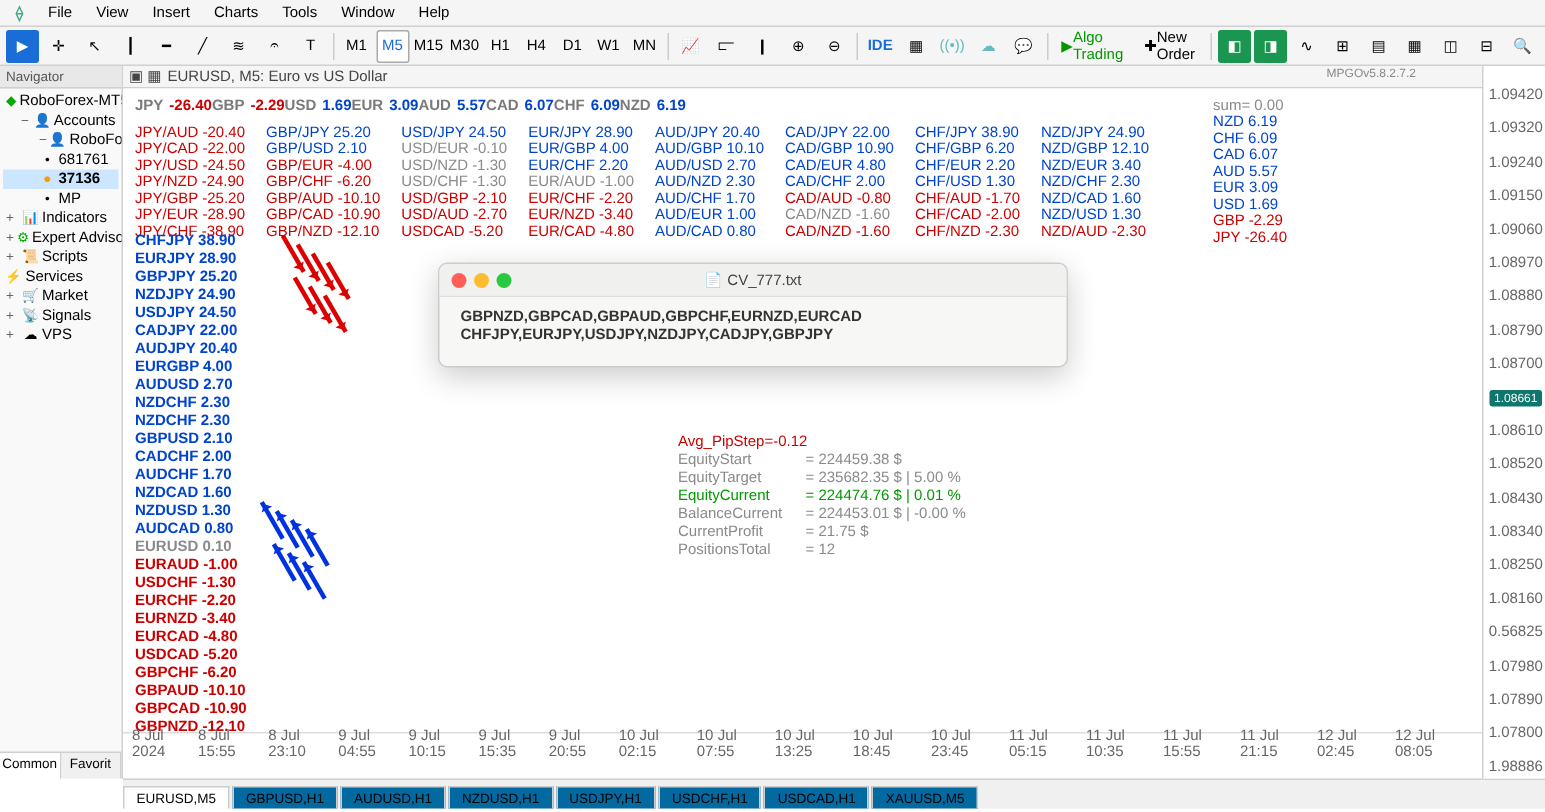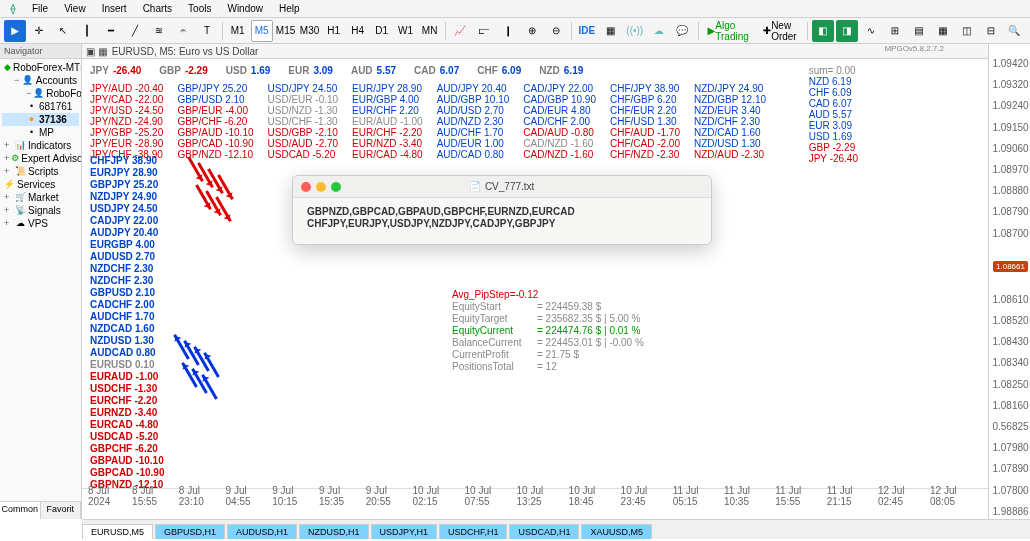--- a/index.html
+++ b/index.html
@@ -20,21 +20,21 @@
 .nav-ind1 { padding-left: 12px; }
 .nav-ind2 { padding-left: 24px; }
 .nav-tabs { display: flex; border-top: 1px solid #d0d0d0; height: 18px; }
 .nav-tab { flex: 1; text-align: center; padding: 2px 0; font-size: 9px; border-right: 1px solid #d0d0d0; cursor: pointer; background: #f0f0f0; }
 .nav-tab.active { background: #fff; }
 .chart-area { flex: 1; position: relative; display: flex; }
 .chart-main { flex: 1; position: relative; }
 .chart-header { height: 15px; background: #f5f5f5; border-bottom: 1px solid #d0d0d0; display: flex; align-items: center; padding-left: 4px; font-size: 9px; color: #444; }
 .chart-header .ico { display: inline-flex; margin-right: 4px; gap: 2px; }
 .chart-content { position: relative; height: 443px; background: #fff; }
-.currency-row { position: absolute; top: 6px; left: 8px; display: flex; gap: 18px; font-size: 12px; font-weight: bold; justify-content: space-between; }
+.currency-row { position: absolute; top: 6px; left: 8px; display: flex; font-size: 12px; font-weight: bold; justify-content: space-between; }
 .currency-row .cb { display: flex; align-items: baseline; gap: 4px; }
 .currency-row .sym { color: #7a7a7a; }
 .pairs-grid { position: absolute; top: 24px; left: 8px; display: flex; gap: 14px; font-size: 9px; line-height: 11px; }
 .pairs-col { display: flex; flex-direction: column; }
 .pair-line { white-space: nowrap; font-family: Arial; }
 .sum-box { position: absolute; top: 6px; right: 130px; font-size: 9px; line-height: 11px; text-align: left; }
 .left-list { position: absolute; top: 96px; left: 8px; font-size: 9px; line-height: 12px; font-family: Arial; font-weight: bold; }
 .arrows-red { position: absolute; top: 98px; left: 105px; }
 .arrows-blue { position: absolute; top: 300px; left: 105px; }
 .arrow { position: absolute; width: 3px; height: 28px; transform-origin: top center; }
@@ -46,24 +46,24 @@
 .popup-window { position: absolute; top: 116px; left: 210px; width: 420px; background: #f7f7f5; border: 1px solid #ccc; border-radius: 6px; box-shadow: 0 6px 20px rgba(0,0,0,.2); z-index: 10; }
 .popup-titlebar { height: 22px; display: flex; align-items: center; padding: 0 8px; background: #f0f0ee; border-bottom: 1px solid #ddd; border-radius: 6px 6px 0 0; }
 .popup-dots { display: flex; gap: 5px; margin-right: auto; }
 .popup-dot { width: 10px; height: 10px; border-radius: 50%; }
 .popup-title { position: absolute; left: 50%; transform: translateX(-50%); font-size: 10px; color: #444; }
 .popup-body { padding: 8px 16px 14px 14px; font-size: 9px; line-height: 12px; font-weight: bold; color: #333; }
 .stats-box { position: absolute; top: 230px; left: 370px; font-size: 9px; line-height: 12px; color: #888; font-family: Arial; }
 .stats-box .row { display: flex; }
 .stats-box .lab { width: 85px; }
 .yaxis { width: 42px; background: #fff; border-left: 1px solid #d0d0d0; display: flex; flex-direction: column; justify-content: space-between; padding: 14px 2px 2px 4px; font-size: 8px; color: #666; align-items: center; }
-.yaxis .badge { background: #c2410c; color: #fff; padding: 1px 3px; font-size: 8px; border-radius: 2px; margin: 12px 0; text-align: center; }
+.yaxis .badge { background: #0f766e; color: #fff; padding: 1px 3px; font-size: 8px; border-radius: 2px; margin: 0 0; text-align: center; }
 .timeaxis { position: absolute; bottom: 0; left: 0; right: 0; height: 14px; display: flex; justify-content: space-around; align-items: center; font-size: 8px; color: #666; border-top: 1px solid #ddd; padding: 0 6px; }
 .bottom-tabs { height: 20px; background: #f0f0f0; border-top: 1px solid #d0d0d0; display: flex; align-items: flex-end; margin-left: 82px; }
-.bottom-tab { padding: 2px 8px; font-size: 9px; border: 1px solid #ccc; border-bottom: none; margin-right: 2px; background: #7dd3fc; cursor: pointer; }
+.bottom-tab { padding: 2px 8px; font-size: 9px; border: 1px solid #ccc; border-bottom: none; margin-right: 2px; background: #0369a1; cursor: pointer; }
 .bottom-tab.active { background: #fff; }
 .top-right-label { position: absolute; top: 0; right: 44px; font-size: 8px; color: #888; }
 .r-red { color: #c00 !important; }
 .r-blue { color: #04c !important; }
 .r-gray { color: #8a8a8a !important; }
 .r-green { color: #090 !important; }
 </style>
 </head>
 <body>
 

